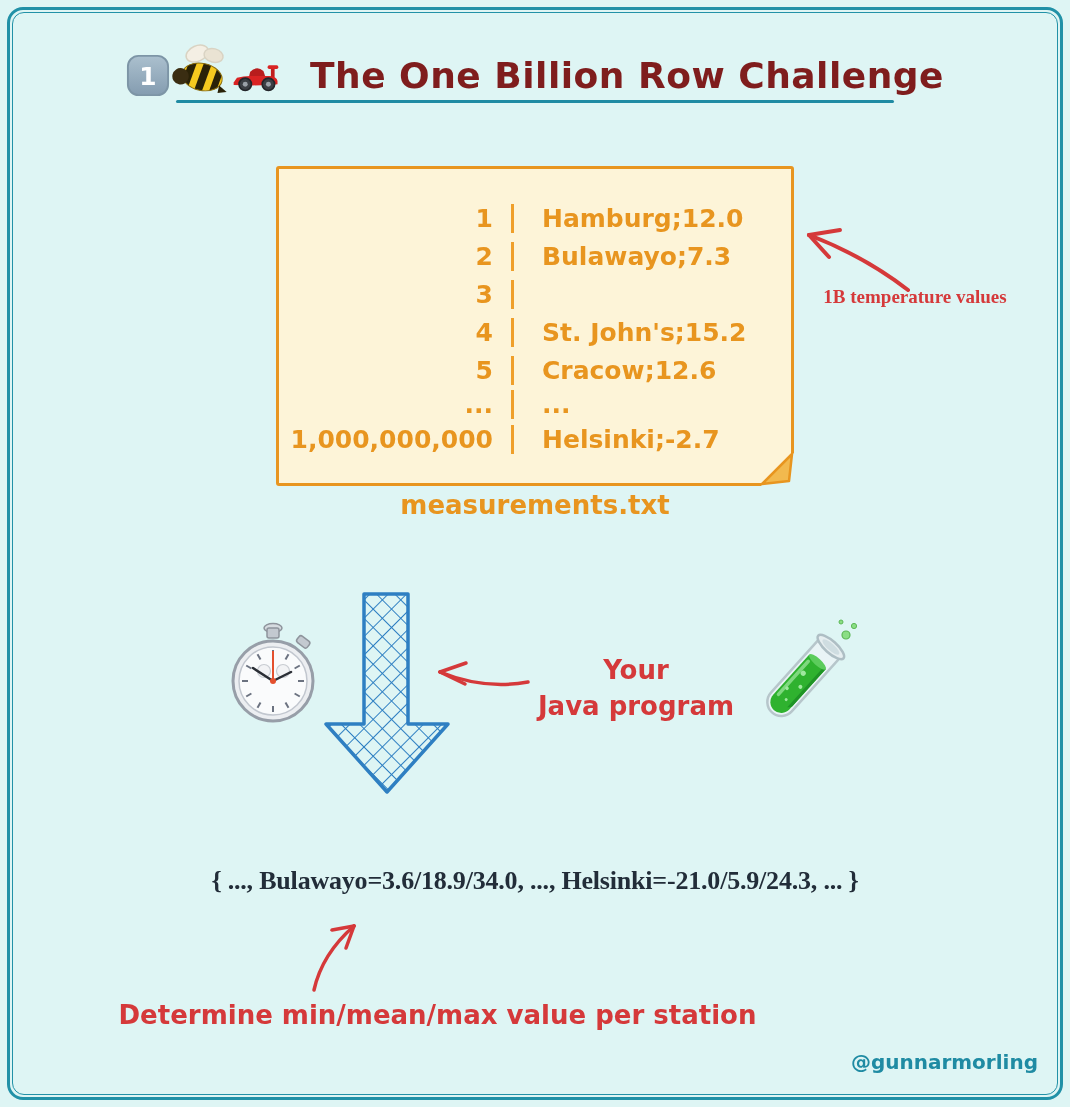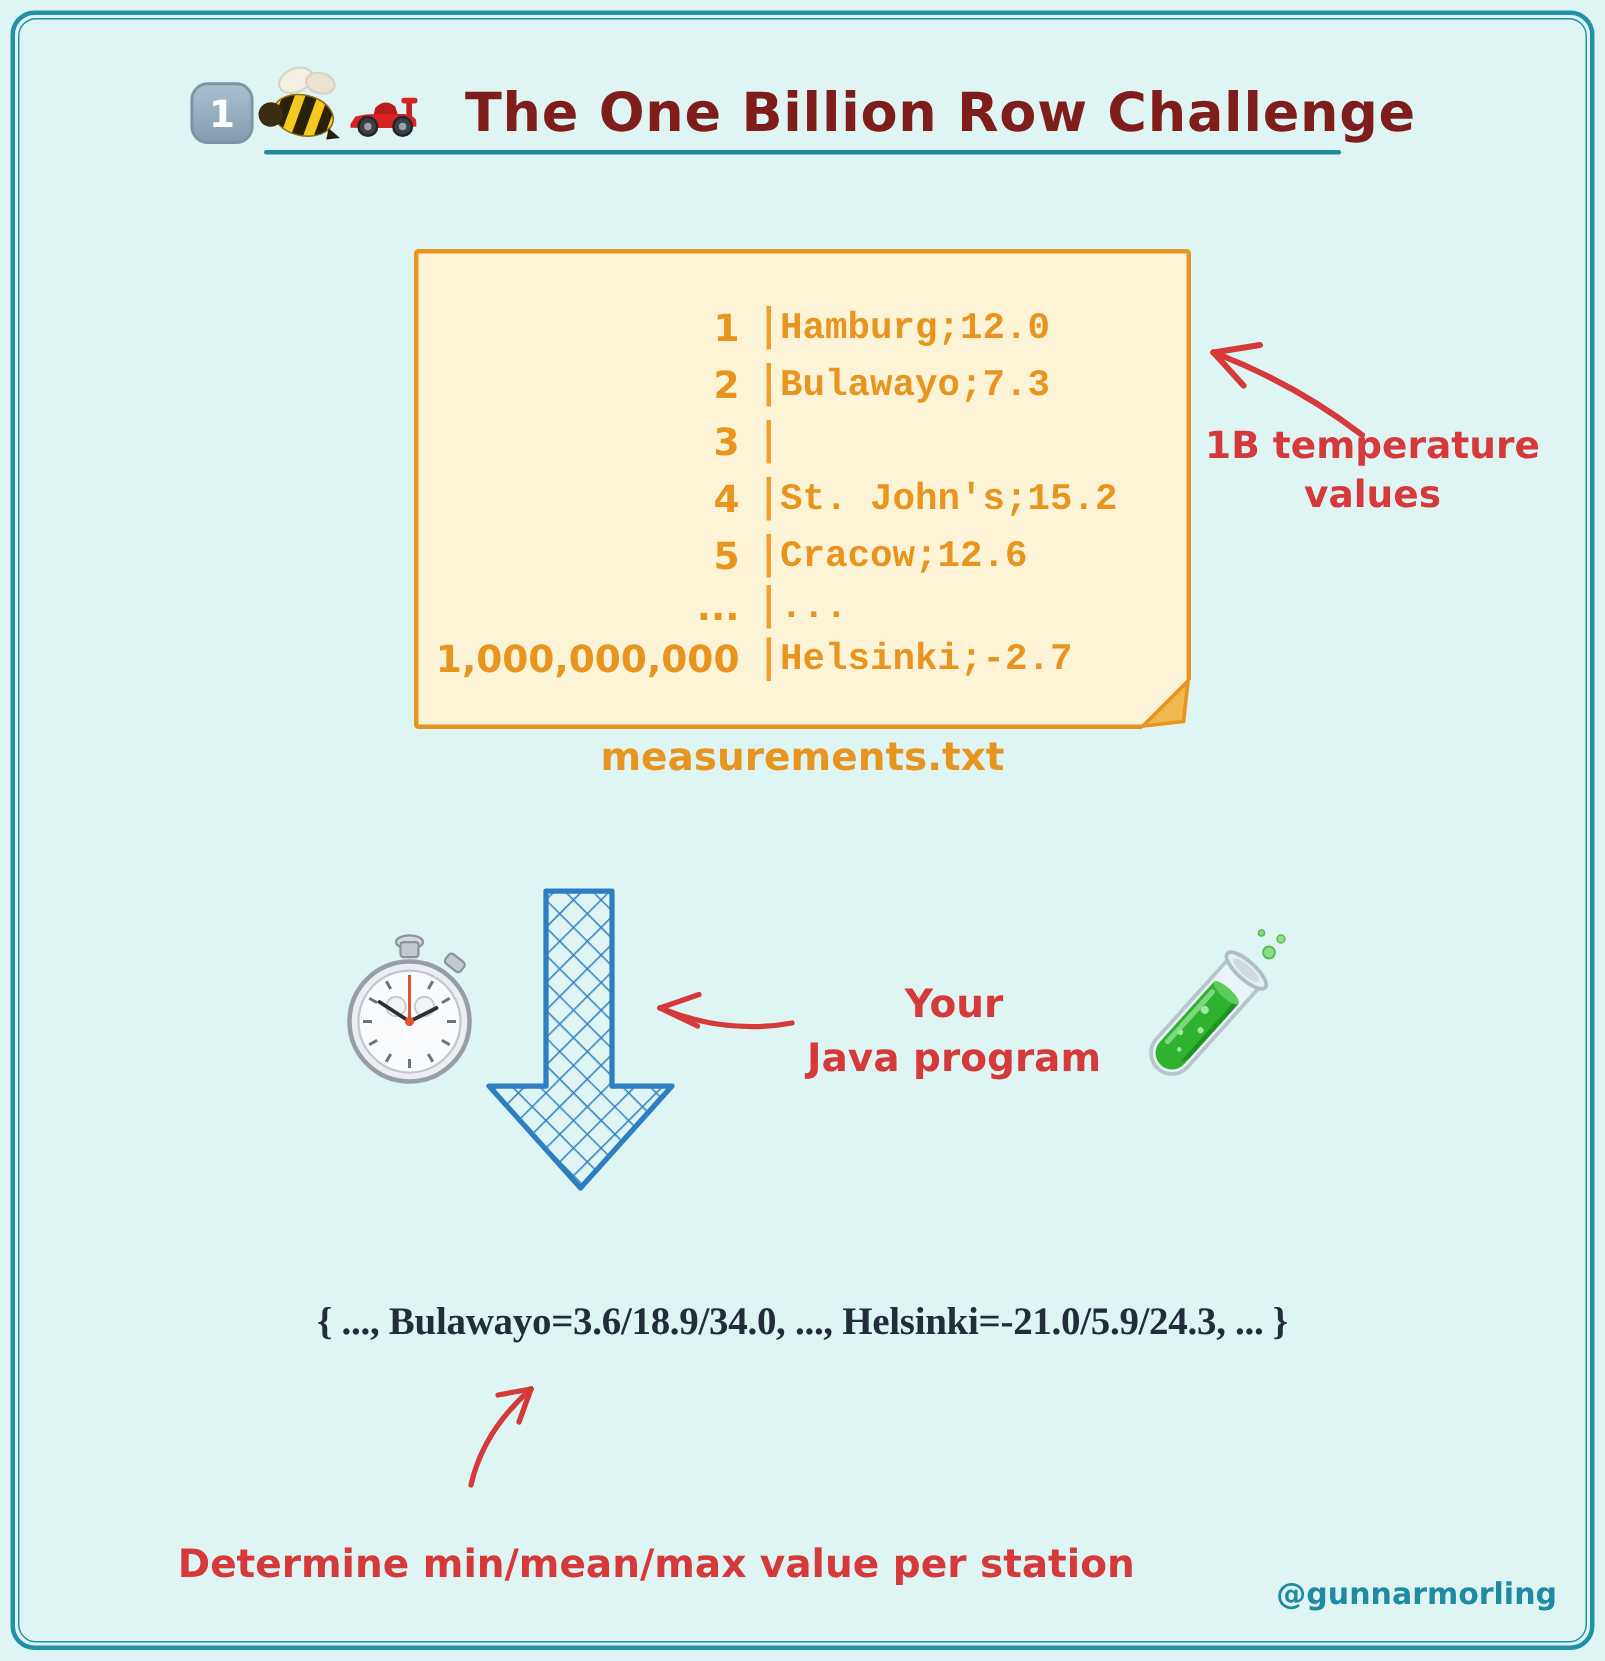--- a/index.html
+++ b/index.html
@@ -14,29 +14,29 @@
   .title-emojis{display:flex;align-items:flex-end;gap:2px;}
   .title-text{margin:0 0 2px 30px;font-size:36px;font-weight:600;color:#7f1d1d;letter-spacing:.5px;}
   .title-underline{position:absolute;left:176px;top:100px;width:718px;height:3px;background:#1f8ba3;border-radius:3px;}
 
   
   .card{position:absolute;left:276px;top:166px;width:518px;height:320px;background:#fdf4d8;
         border:3px solid #e8951f;border-radius:3px;box-sizing:border-box;padding-top:30px;}
   .card-row{display:flex;align-items:center;height:38px;font-size:25px;font-weight:600;color:#e8951f;}
   .card-row.dots{height:31px;}
   .line-col{width:214px;text-align:right;padding-right:18px;border-right:3px solid #ef9f2a;flex:0 0 auto;}
-  .val-col{padding-left:6px;white-space:nowrap;font-family:Liberation Mono, monospace;}
+  .val-col{padding-left:28px;white-space:nowrap;}
   .fold{position:absolute;right:-3px;bottom:-3px;width:34px;height:34px;}
   .filename{position:absolute;left:276px;top:490px;width:518px;text-align:center;
             font-size:26px;font-weight:600;color:#e8951f;}
 
   .red-note{position:absolute;color:#d5393a;font-weight:600;text-align:center;}
-  .values-label{left:803px;top:280px;width:224px;font-size:25px;line-height:33px;}
+  .values-label{left:803px;top:280px;width:224px;font-size:19px;line-height:33px;font-family:Liberation Serif, serif;}
   .program-label{left:516px;top:652px;width:240px;font-size:26px;line-height:36px;}
-  .determine-label{left:85px;top:1000px;width:705px;font-size:26px;margin-top:28px;}
+  .determine-label{left:85px;top:1000px;width:705px;font-size:26px;}
 
   .output-line{position:absolute;left:0;top:866px;width:1070px;text-align:center;
                font-size:26px;font-weight:600;color:#222d39;letter-spacing:-.2px;font-family:Liberation Serif, serif;}
 
   .credit{position:absolute;right:32px;top:1050px;font-size:20px;font-weight:600;color:#1f8ba3;}
 
   .abs{position:absolute;}
   svg{display:block;}
 </style>
 </head>

